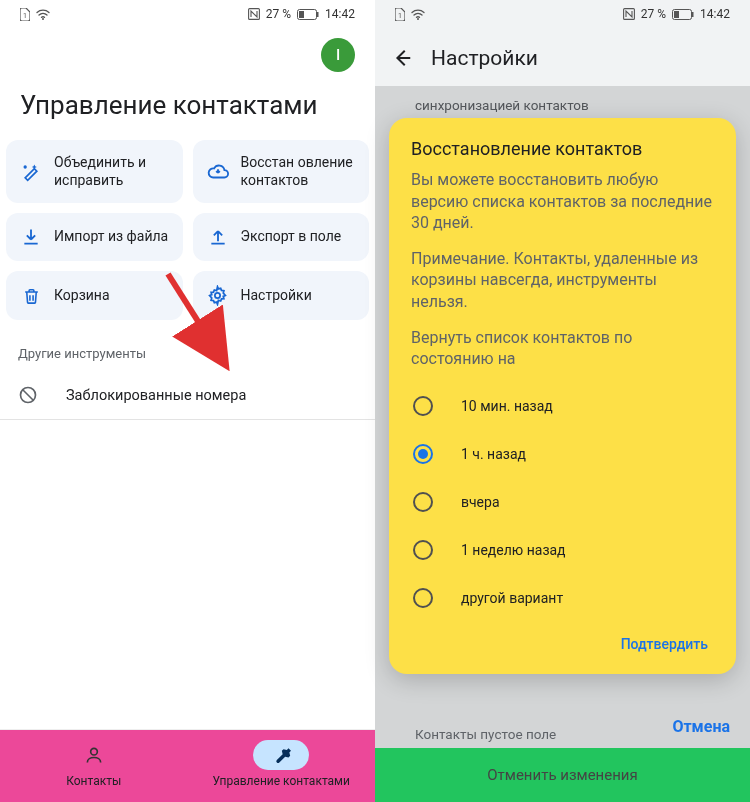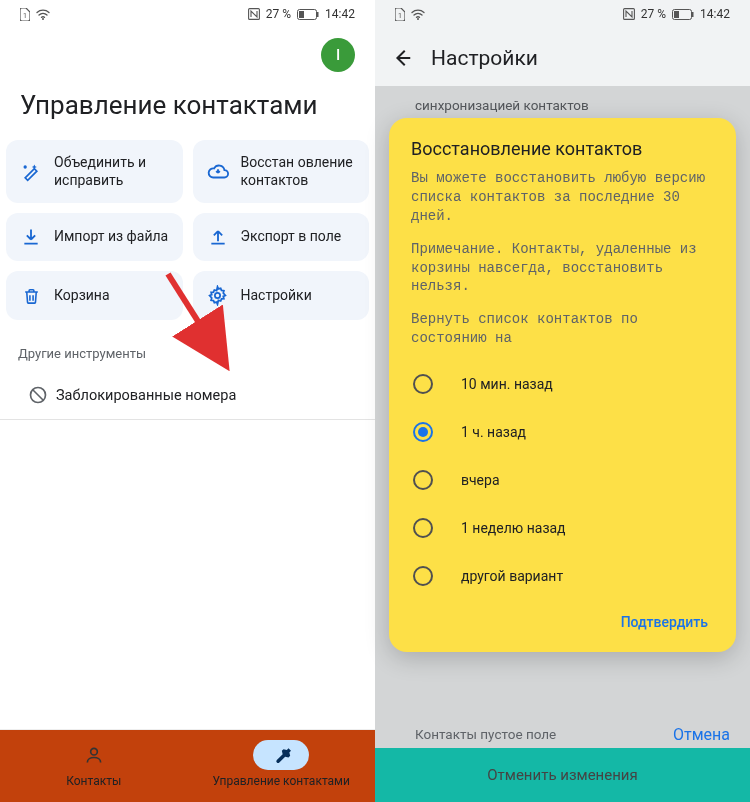--- a/index.html
+++ b/index.html
@@ -51,31 +51,31 @@
     padding: 14px 14px;
     display: flex;
     align-items: center;
     gap: 12px;
     cursor: pointer;
   }
   .card-icon { flex: 0 0 22px; display:flex; align-items:center; justify-content:center; }
   .card-label { font-size: 14px; color: #202124; line-height: 1.25; }
   .section-label { font-size: 13px; color: #5f6368; padding: 26px 18px 10px 18px; }
   .list-row {
-    display: flex; align-items: center; gap: 8px;
-    padding: 14px 28px; cursor: pointer;
+    display: flex; align-items: center; gap: 28px;
+    padding: 14px 18px; cursor: pointer;
   }
   .divider { height: 1px; background: #e3e3e3; margin: 0 0 0 0; }
 
   
   .bottomnav {
     margin-top: auto;
     display: flex;
     border-top: 1px solid #eee;
-    background: #c2410c;
+    background: #ec4899;
   }
   .nav-item {
     flex: 1; display: flex; flex-direction: column;
     align-items: center; padding: 10px 0 14px 0; gap: 4px;
     cursor: pointer;
   }
   .nav-pill {
     width: 56px; height: 30px; border-radius: 16px;
     display: flex; align-items: center; justify-content: center;
   }
@@ -85,44 +85,44 @@
   
   .r-header {
     height: 60px; display: flex; align-items: center; gap: 18px;
     padding: 0 16px;
   }
   .r-title { font-size: 21px; color: #202124; }
   .bg-faint {
     position: absolute; left: 40px; right: 24px; top: 96px;
     font-size: 13.5px; color: #5f6368; line-height: 1.35;
   }
-  .bg-cancel { color: #1a73e8; font-weight: 400; position:absolute; right:20px; bottom:58px;}
+  .bg-cancel { color: #1a73e8; font-weight: 700; position:absolute; right:20px; bottom:66px;}
   .bg-undo {
     position: absolute; left: 0; right: 0; bottom: 0; height: 54px;
     display: flex; align-items: center; justify-content: center;
-    font-size: 15px; color: #444; background: #14b8a6;
+    font-size: 15px; color: #444; background: #22c55e;
   }
 
   
   .scrim {
     position: absolute; left:0; top:86px; right:0; bottom:52px;
     background: rgba(0,0,0,0.12);
   }
 
   
   .dialog {
     position: absolute;
     left: 14px; right: 14px; top: 118px;
     background: #fde047;
     border-radius: 18px;
     padding: 20px 22px 14px 22px;
     box-shadow: 0 6px 24px rgba(0,0,0,0.2);
   }
   .dlg-title { font-size: 18px; color: #202124; margin-bottom: 10px; }
-  .dlg-p { font-size: 14px; color: #5f6368; line-height: 1.35; margin-bottom: 14px; font-family: Liberation Mono, monospace; }
+  .dlg-p { font-size: 16px; color: #5f6368; line-height: 1.35; margin-bottom: 14px; }
   .radio-list { display: flex; flex-direction: column; gap: 4px; }
   .radio-item {
     display: flex; align-items: center; gap: 28px;
     padding: 12px 2px; cursor: pointer;
   }
   .radio {
     width: 20px; height: 20px; border: 2px solid #505050; border-radius: 50%;
     display: flex; align-items: center; justify-content: center;
     flex-shrink: 0;
   }
@@ -331,21 +331,21 @@
 
   <div class="scrim"></div>
 
   <div style="position:absolute;left:40px;bottom:60px;font-size:13.5px;color:#5f6368;">Контакты пустое поле</div>
   <div class="bg-cancel">Отмена</div>
   <div class="bg-undo">Отменить изменения</div>
 
   <div class="dialog">
     <div class="dlg-title">Восстановление контактов</div>
     <div class="dlg-p">Вы можете восстановить любую версию списка контактов за последние 30 дней.</div>
-    <div class="dlg-p">Примечание. Контакты, удаленные из корзины навсегда, восстановить нельзя.</div>
+    <div class="dlg-p">Примечание. Контакты, удаленные из корзины навсегда, инструменты нельзя.</div>
     <div class="dlg-p">Вернуть список контактов по состоянию на</div>
 
     <div class="radio-list">
       <div class="radio-item">
         <span class="radio"></span>
         <span class="radio-label">10 мин. назад</span>
       </div>
       <div class="radio-item">
         <span class="radio checked"></span>
         <span class="radio-label">1 ч. назад</span>

